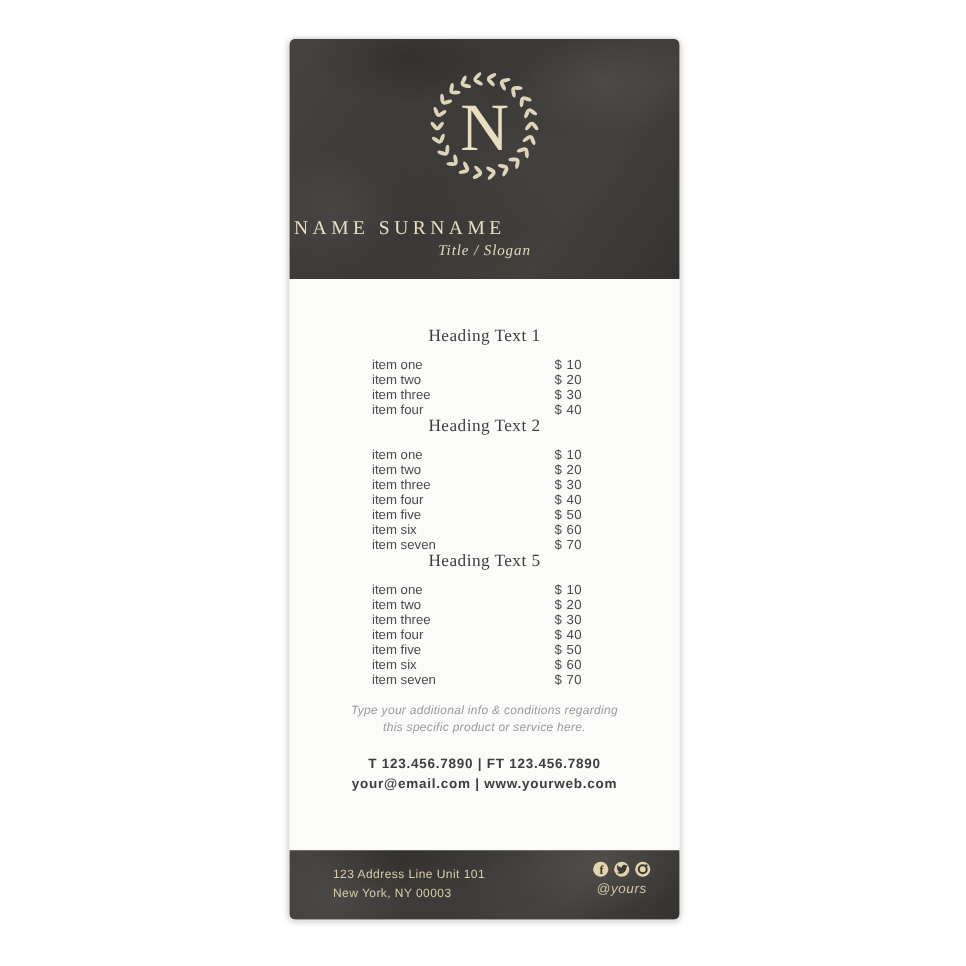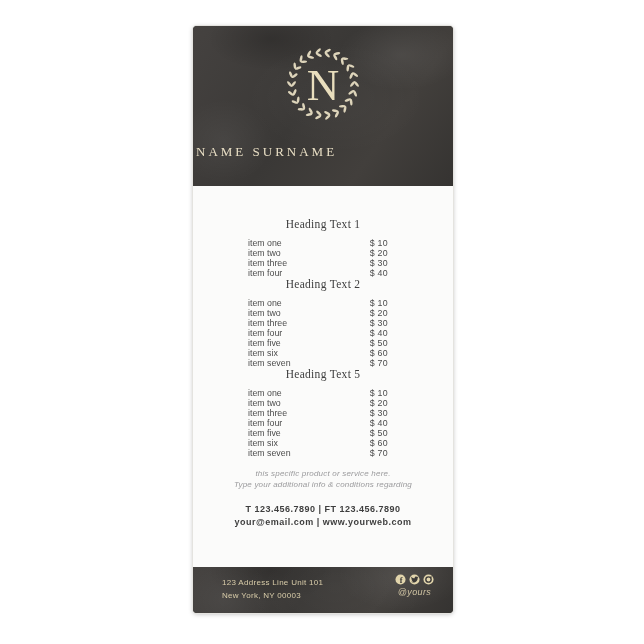--- a/index.html
+++ b/index.html
@@ -123,20 +123,21 @@
             <ellipse cx="59.93783458716706" cy="12.68238925913235" rx="3.4" ry="1.3" transform="rotate(362.90909090909093 59.93783458716706 12.68238925913235)" fill="#e6dcc1" opacity="0.95"></ellipse>
             <ellipse cx="57.318391651385916" cy="15.705387556549383" rx="3.4" ry="1.3" transform="rotate(438.90909090909093 57.318391651385916 15.705387556549383)" fill="#e6dcc1" opacity="0.95"></ellipse>
             <ellipse cx="66.18199334984456" cy="19.88853261523746" rx="3.4" ry="1.3" transform="rotate(379.27272727272725 66.18199334984456 19.88853261523746)" fill="#e6dcc1" opacity="0.95"></ellipse>
             <ellipse cx="62.81697921851983" cy="22.05109588505985" rx="3.4" ry="1.3" transform="rotate(455.27272727272725 62.81697921851983 22.05109588505985)" fill="#e6dcc1" opacity="0.95"></ellipse>
             <ellipse cx="70.14301461608567" cy="28.561959345812102" rx="3.4" ry="1.3" transform="rotate(395.6363636363637 70.14301461608567 28.561959345812102)" fill="#e6dcc1" opacity="0.95"></ellipse>
             <ellipse cx="66.30504272162767" cy="29.68888957317782" rx="3.4" ry="1.3" transform="rotate(471.6363636363637 66.30504272162767 29.68888957317782)" fill="#e6dcc1" opacity="0.95"></ellipse>
           </svg>
         <span class="monogram">N</span>
       </div>
       <div class="brand-name">NAME SURNAME</div>
+      <div class="brand-slogan">Title / Slogan</div>
     </div>
 
     <div class="body">
 
       <div class="section">
         <div class="section-heading">Heading Text 1</div>
         <div class="rows">
           <div class="row">
             <span class="item-label">item one</span>
             <span class="item-price">$ 10</span>
@@ -218,22 +219,22 @@
             <span class="item-price">$ 60</span>
           </div>
           <div class="row">
             <span class="item-label">item seven</span>
             <span class="item-price">$ 70</span>
           </div>
         </div>
       </div>
 
       <div class="note">
+        <div>Type your additional info &amp; conditions regarding</div>
         <div>this specific product or service here.</div>
-        <div>Type your additional info &amp; conditions regarding</div>
       </div>
 
       <div class="contact">
         <div class="contact-phone">T 123.456.7890  |  FT 123.456.7890</div>
         <div class="contact-web">your@email.com  |  www.yourweb.com</div>
       </div>
 
     </div>
 
     <div class="footer chalk">

